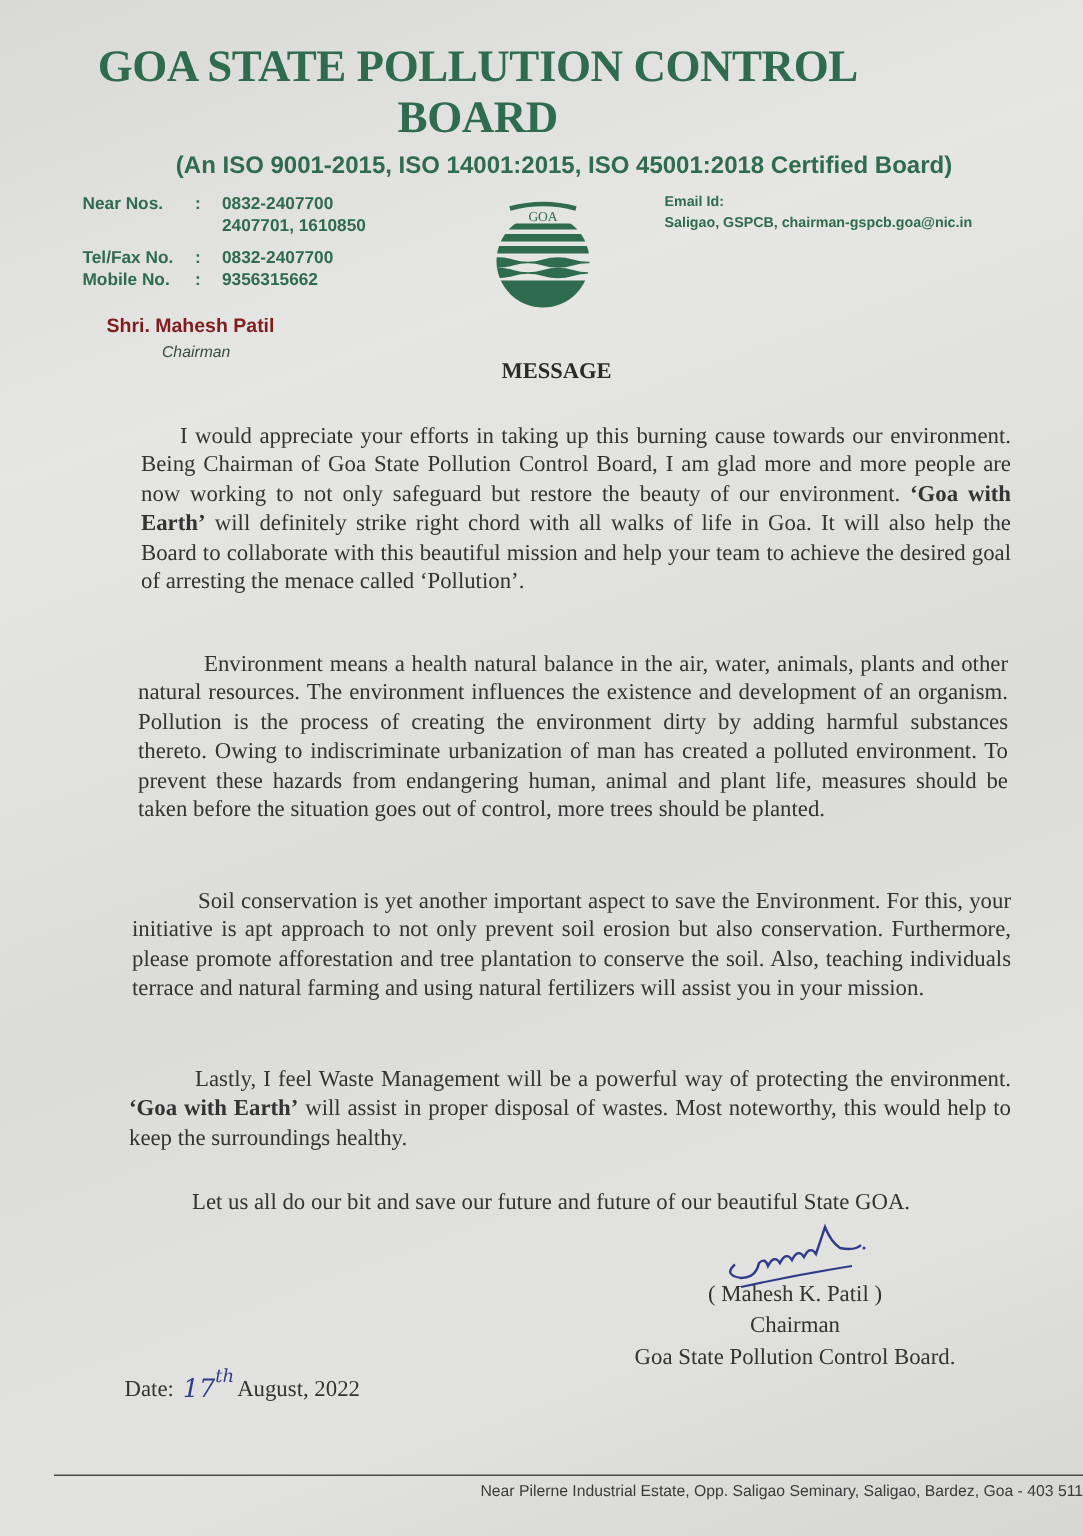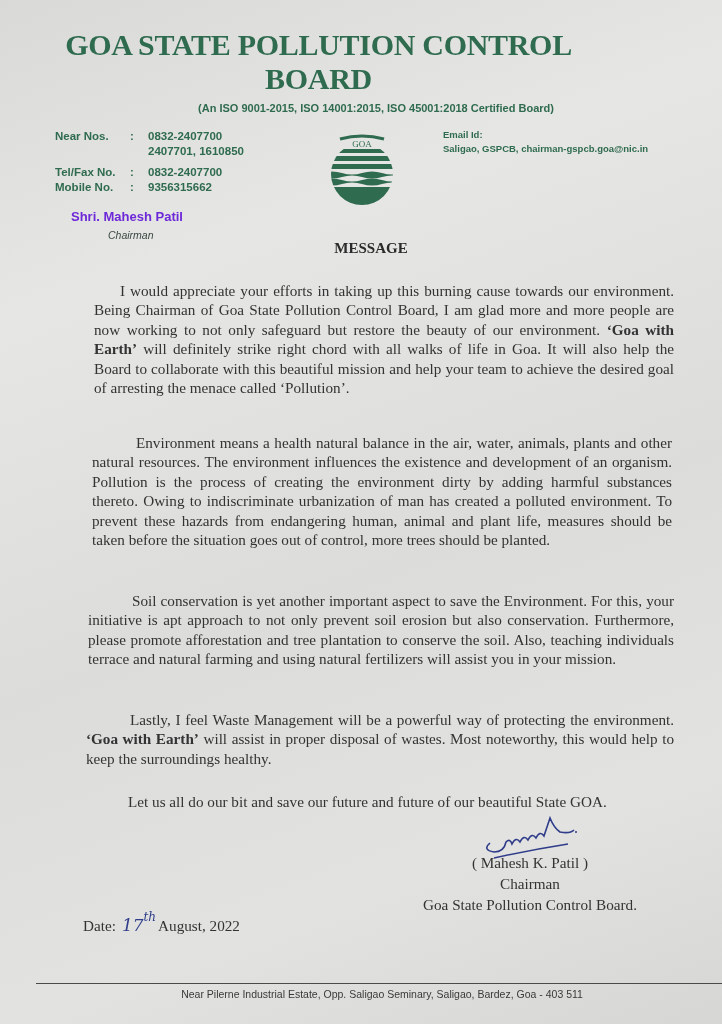--- a/index.html
+++ b/index.html
@@ -20,35 +20,35 @@
   .hdr-marathi {
     position: absolute; top: 61px; left: 0; width: 722px; text-align: center;
     padding-left: 36px; box-sizing: border-box;
     font-family: "DejaVu Sans", sans-serif; font-weight: bold;
     font-size: 25px; color: #2f6b4f;
   }
   .hdr-iso {
     position: absolute; top: 102px; left: 0; width: 722px; text-align: center;
     padding-left: 30px; box-sizing: border-box;
     font-family: "Liberation Sans", sans-serif; font-weight: bold;
-    font-size: 11px; color: #2f6b4f;
+    font-size: 16px; color: #2f6b4f;
   }
   .contacts {
     position: absolute; top: 129px; left: 55px;
     font-family: "Liberation Sans", sans-serif; font-weight: bold;
     font-size: 11.5px; color: #2f6b4f; line-height: 15px;
   }
   .contacts .row { display: flex; }
   .contacts .lbl { width: 75px; }
   .contacts .sep { width: 18px; text-align: left; }
   .contacts .gap { height: 6px; }
   .chair-name {
     position: absolute; top: 209px; left: 71px;
     font-family: "Liberation Sans", sans-serif; font-weight: bold;
-    font-size: 13px; color: #6d28d9;
+    font-size: 13px; color: #7f1d1d;
   }
   .chair-title {
     position: absolute; top: 229px; left: 108px;
     font-family: "Liberation Sans", sans-serif; font-style: italic;
     font-size: 10.5px; color: #3a4a44;
   }
   .logo { position: absolute; top: 130px; left: 322px; width: 80px; height: 76px; }
   .email {
     position: absolute; top: 128px; left: 443px;
     font-family: "Liberation Sans", sans-serif; font-weight: bold;
@@ -86,21 +86,21 @@
   .date .hand {
     font-family: "DejaVu Serif", serif; font-style: italic; color: #2e3c8a;
     font-size: 17px; margin: 0 2px 0 6px; position: relative;
   }
   .date .hand sup { font-size: 12px; position: relative; top: -3px; }
   .footer-rule {
     position: absolute; top: 983px; left: 36px; width: 686px; height: 1px;
     background: #4a4a4a;
   }
   .footer {
-    position: absolute; top: 988px; left: 0; width: 722px; text-align: center;
+    position: absolute; top: 988px; left: 0; width: 722px; text-align: right;
     padding-left: 42px; box-sizing: border-box;
     font-family: "Liberation Sans", sans-serif; font-size: 10.5px; color: #3a3a3a;
   }
 </style>
 </head>
 <body>
 
 <div class="page">
 
   <div class="hdr-title">GOA STATE POLLUTION CONTROL BOARD</div>

